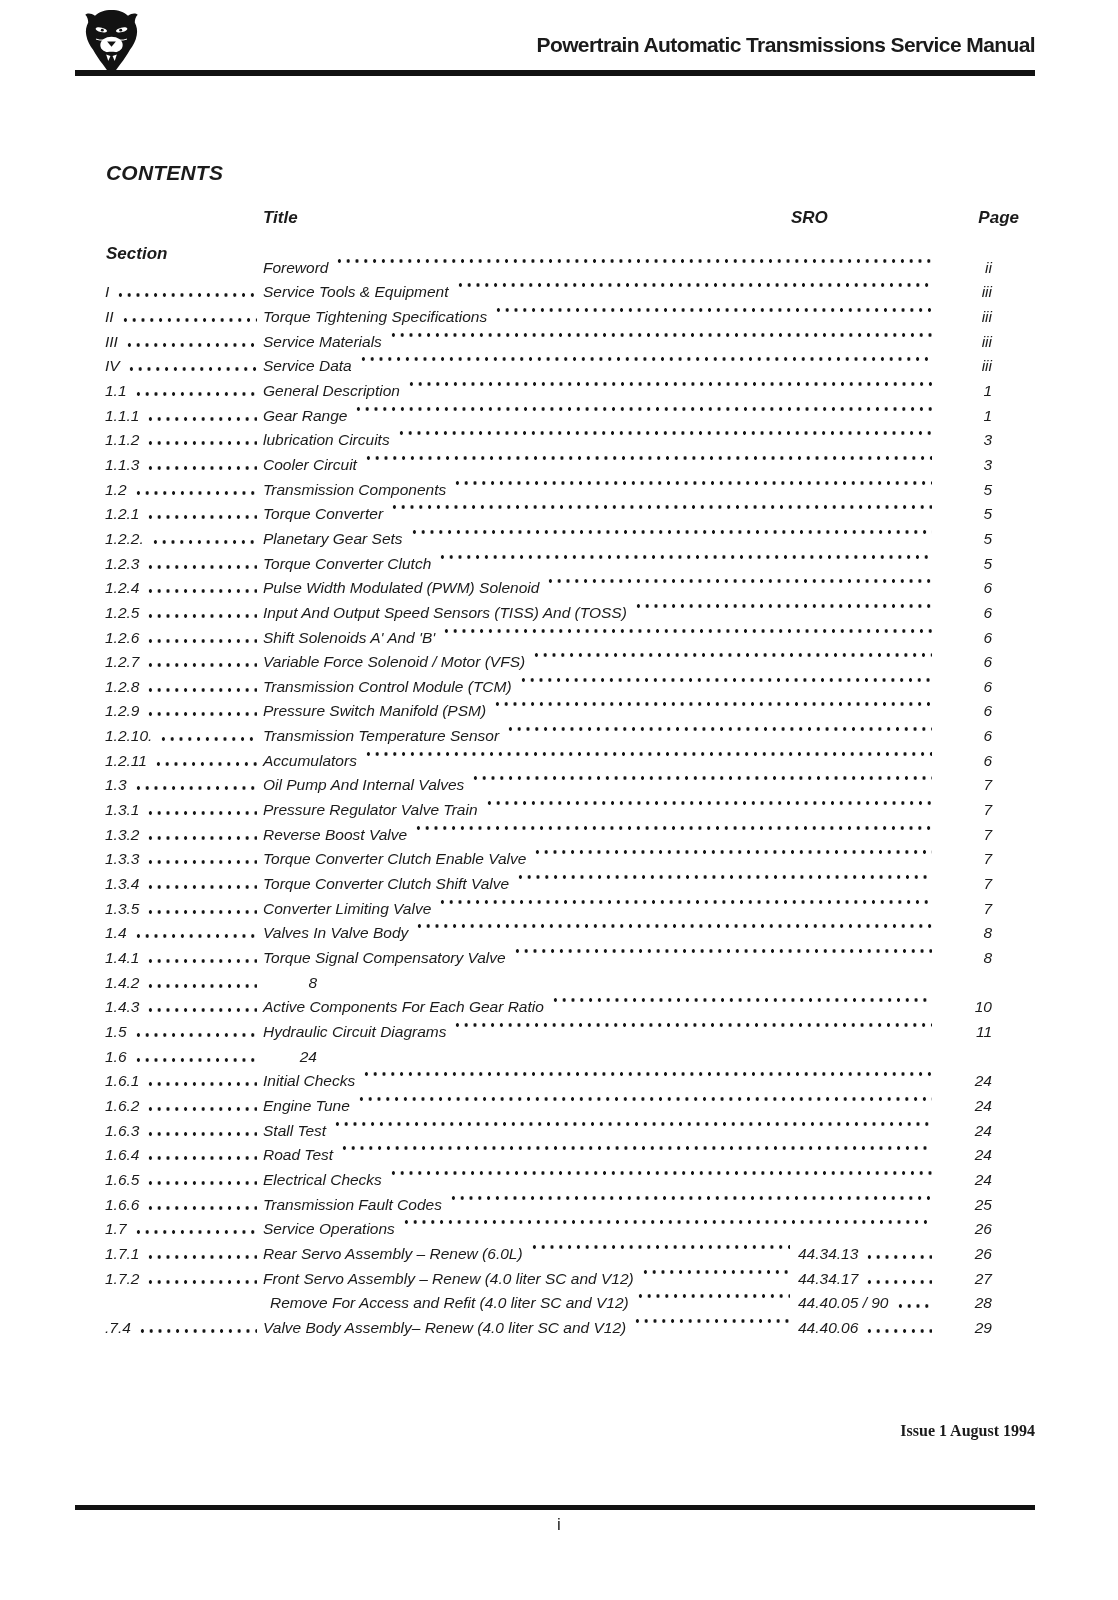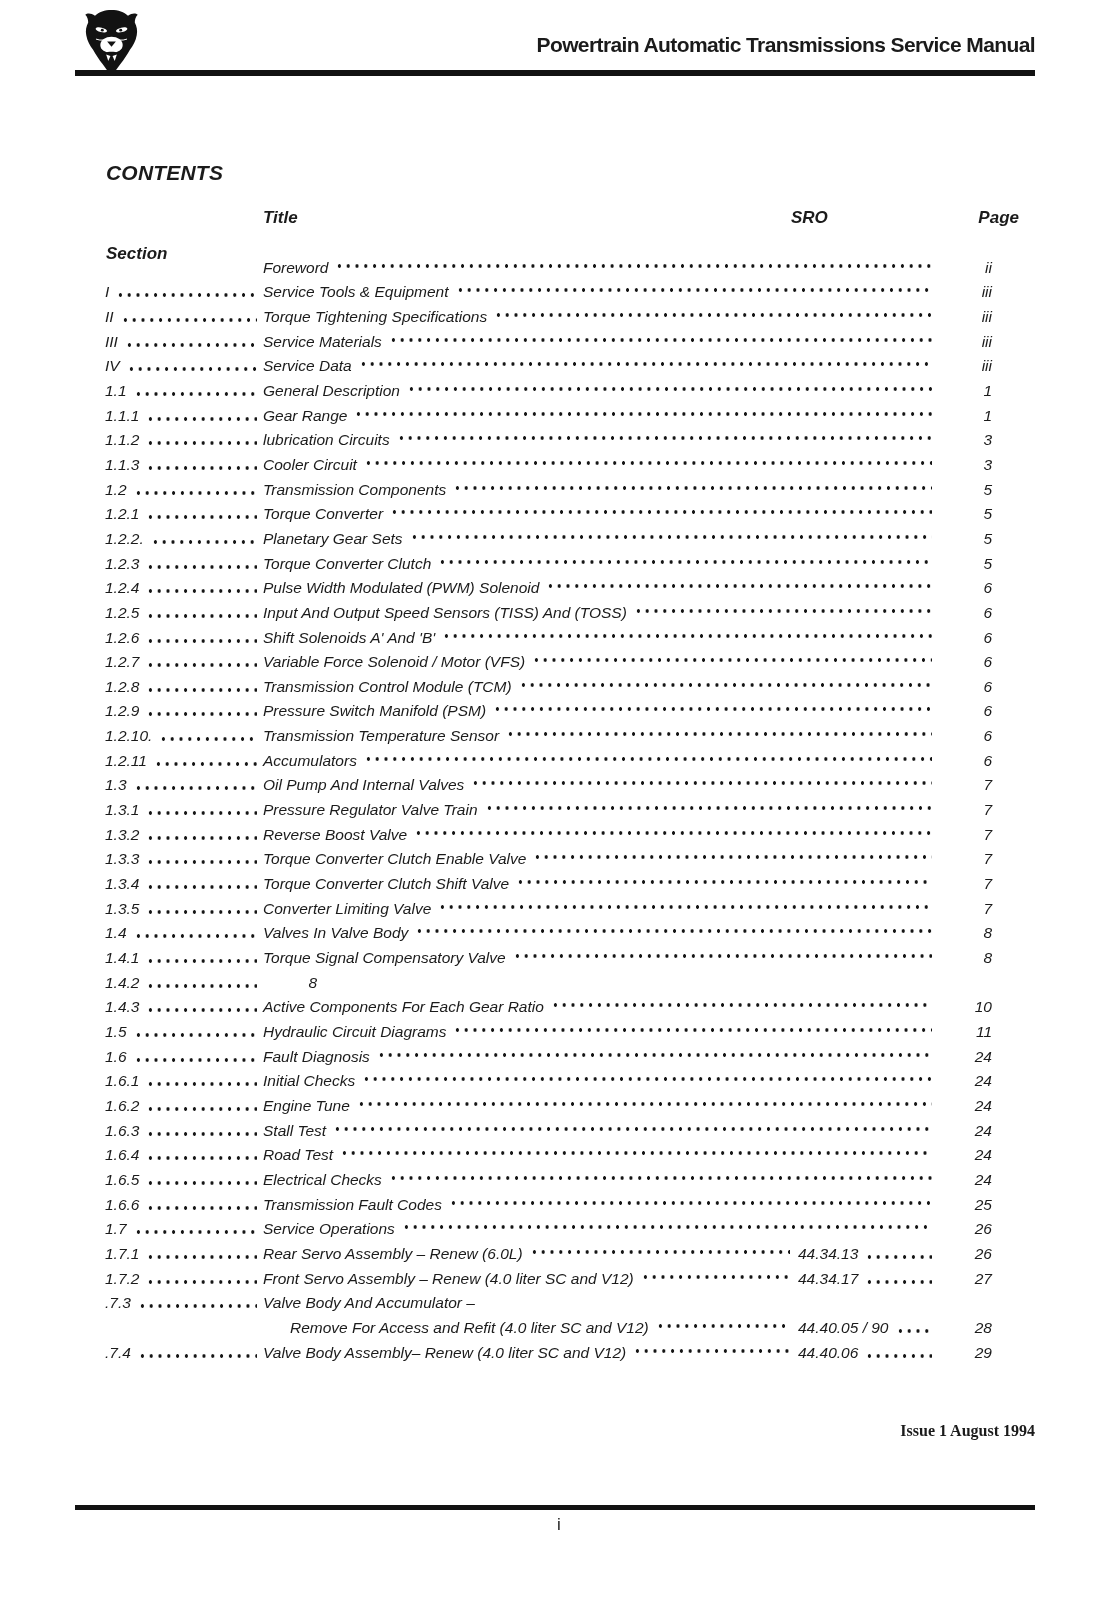--- a/index.html
+++ b/index.html
@@ -23,35 +23,35 @@
   .cols-header { position:absolute; left:105px; right:113px; top:208px; height:24px;
     font-weight:bold; font-style:italic; font-size:17px; }
   .cols-header .ch-section { position:absolute; left:1px;margin-top:36px; }
   .cols-header .ch-title   { position:absolute; left:158px; }
   .cols-header .ch-sro     { position:absolute; left:686px; }
   .cols-header .ch-page    { position:absolute; right:-14px; }
   
   .toc { position:absolute; left:105px; top:252px; width:887px; }
   .toc-row { display:flex; align-items:flex-end; height:24.66px; font-style:italic; font-size:15.5px; white-space:nowrap; }
   .sec-col { flex:0 0 158px; display:flex; align-items:flex-end; min-width:0; }
-  .main    { flex:1; display:flex; align-items:center; min-width:0; }
+  .main    { flex:1; display:flex; align-items:flex-start; min-width:0; }
   .toc-row.has-sro .main { flex:0 0 533px; }
   .leader {
     height:4px; margin:0 6px 4px 7px;
     background-image:radial-gradient(circle, #151515 1.55px, rgba(0,0,0,0) 1.95px);
     background-size:8.8px 4px; background-repeat:repeat-x; background-position:left center;
   }
   .sec-leader { flex:1; }
   .t-leader   { flex:1; }
   .sro, .s-leader { display:none; }
   .toc-row.has-sro .sro { display:inline-block; margin-left:2px; }
   .toc-row.has-sro .s-leader { display:block; flex:1; }
   .toc-row.no-leader .t-leader { visibility:hidden; }
   .toc-row.no-sec .sec-leader { visibility:hidden; }
-  .toc-row.indent .title { padding-left:7px;margin-left:20px; }
+  .toc-row.indent .title { padding-left:7px; }
   .pg { flex:0 0 54px; text-align:right; }
   
   .footer-rule { position:absolute; left:75px; right:83px; top:1505px; height:5px; background:#121212; }
   .footer-page { position:absolute; left:0; right:0; top:1515px; text-align:center; font-size:17px; }
   .footer-issue {
     position:absolute; right:83px; top:1422px;
     font-family:"Liberation Serif", serif; font-weight:bold; font-size:16px;
   }
 </style>
 </head>
@@ -497,24 +497,20 @@
     </div>
 
     <span class="pg">11</span>
   </div>
 
   <div class="toc-row">
     <div class="sec-col">
       <span class="sec">1.6</span>
       <span class="leader sec-leader"></span>
     </div>
-    <div class="main">
-      <span class="title">Fault Diagnosis</span>
-      <span class="leader t-leader"></span>
-    </div>
 
     <span class="pg">24</span>
   </div>
 
   <div class="toc-row">
     <div class="sec-col">
       <span class="sec">1.6.1</span>
       <span class="leader sec-leader"></span>
     </div>
     <div class="main">
@@ -624,32 +620,20 @@
     </div>
     <div class="main">
       <span class="title">Front Servo Assembly –  Renew (4.0 liter SC and V12)</span>
       <span class="leader t-leader"></span>
     </div>
     <span class="sro">44.34.17</span>
     <span class="leader s-leader"></span>
     <span class="pg">27</span>
   </div>
 
-  <div class="toc-row no-leader">
-    <div class="sec-col">
-      <span class="sec">.7.3</span>
-      <span class="leader sec-leader"></span>
-    </div>
-    <div class="main">
-      <span class="title">Valve Body And Accumulator –</span>
-      <span class="leader t-leader"></span>
-    </div>
-
-    <span class="pg"></span>
-  </div>
 
   <div class="toc-row has-sro no-sec indent">
     <div class="sec-col">
       <span class="sec"></span>
       <span class="leader sec-leader"></span>
     </div>
     <div class="main">
       <span class="title">Remove For Access and Refit (4.0 liter SC and V12)</span>
       <span class="leader t-leader"></span>
     </div>

